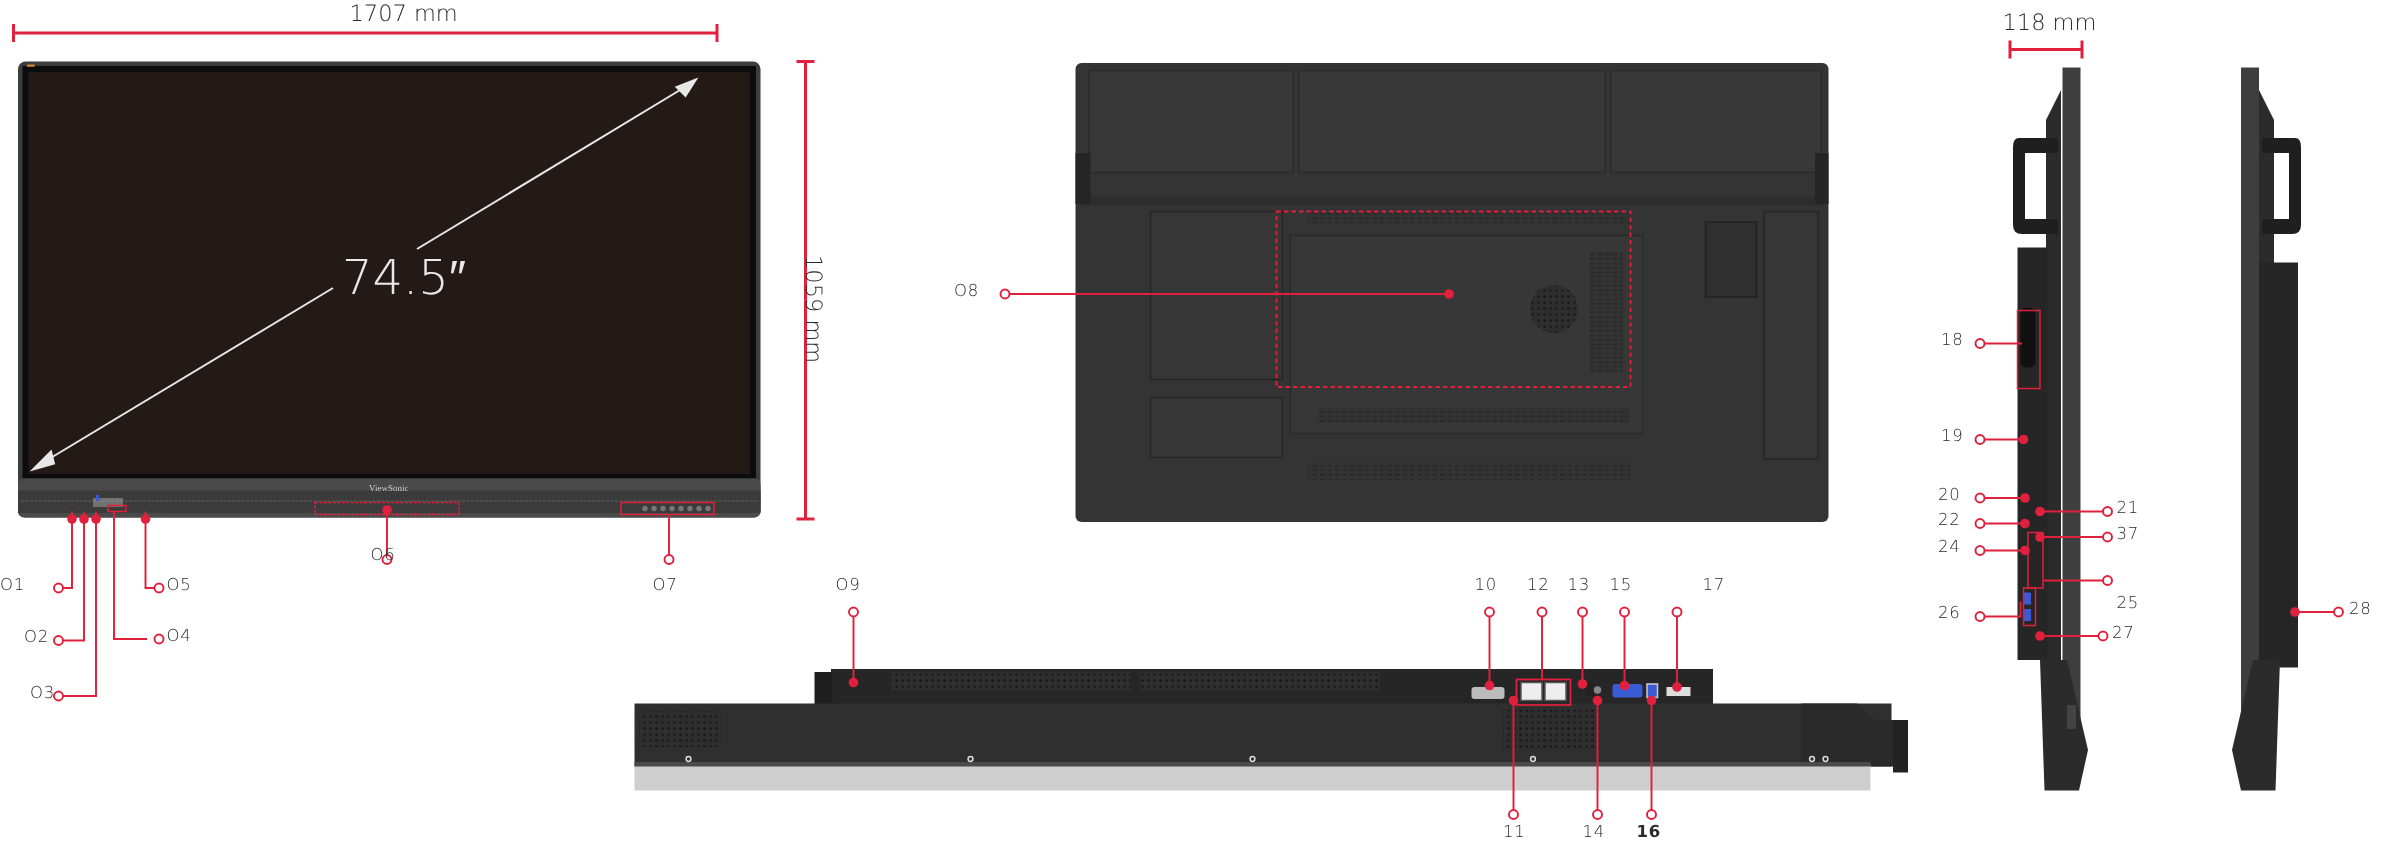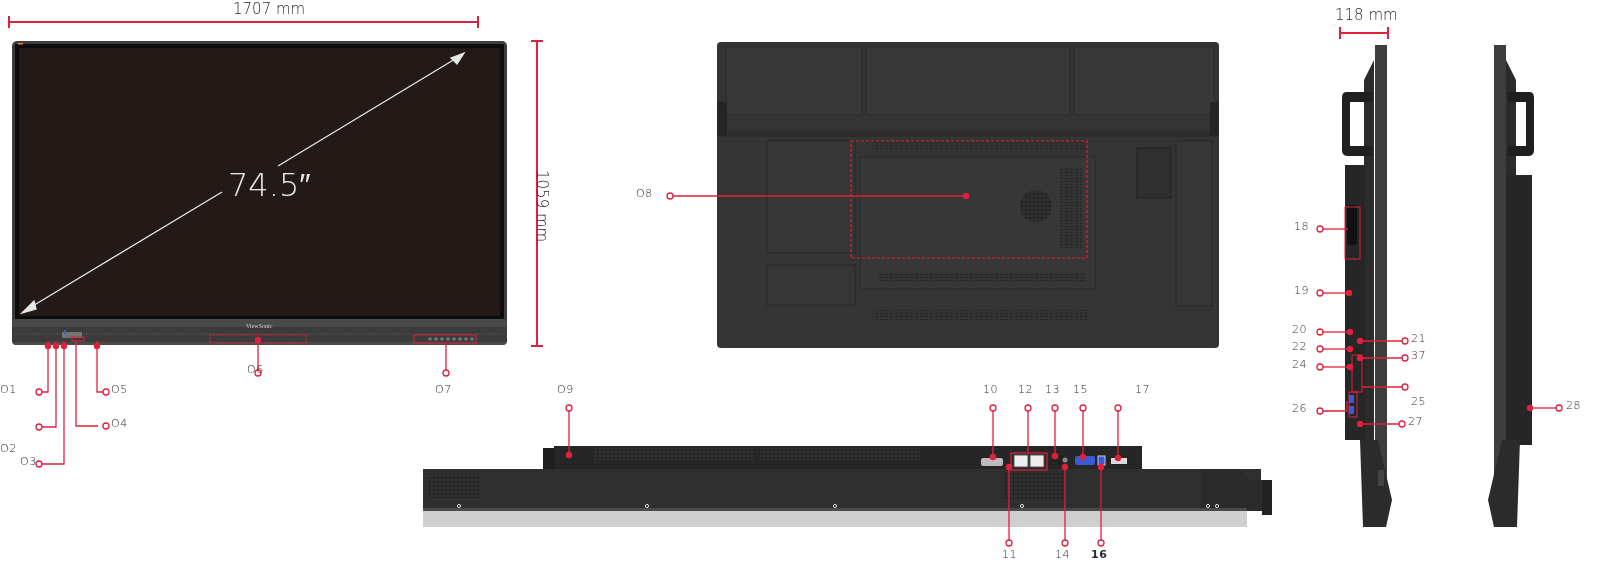--- a/index.html
+++ b/index.html
@@ -254,21 +254,21 @@
   </g>
 </svg>
 
 <div class="dim" style="left:233px;top:0px;">1707 mm</div>
 <div class="dim" style="left:551px;top:170px;transform:rotate(90deg);transform-origin:left top;white-space:nowrap;">1059 mm</div>
 <div class="abs" style="left:228px;top:166px;font-family:'DejaVu Sans',sans-serif;font-size:32px;color:#e8e8e8;font-weight:300;">74.5″</div>
 <div class="abs" style="left:246px;top:323px;font-family:'Liberation Serif',serif;font-size:6px;color:#ccc;">ViewSonic</div>
 <div class="dim" style="left:1335px;top:6px;">118 mm</div>
 
 <div class="label" style="left:0px;top:384px;">O1</div>
-<div class="label" style="left:0px;top:443px;">O2</div>
+<div class="label" style="left:0px;top:419px;padding-left:16px;">O2</div>
 <div class="label" style="left:0px;top:456px;margin-left:20px;">O3</div>
 <div class="label" style="left:111px;top:418px;">O4</div>
 <div class="label" style="left:111px;top:384px;">O5</div>
 <div class="label" style="left:247px;top:364px;">O6</div>
 <div class="label" style="left:435px;top:384px;">O7</div>
 
 <div class="label" style="left:636px;top:188px;">O8</div>
 
 <div class="label" style="left:557px;top:384px;">O9</div>
 <div class="label" style="left:983px;top:384px;">10</div>

